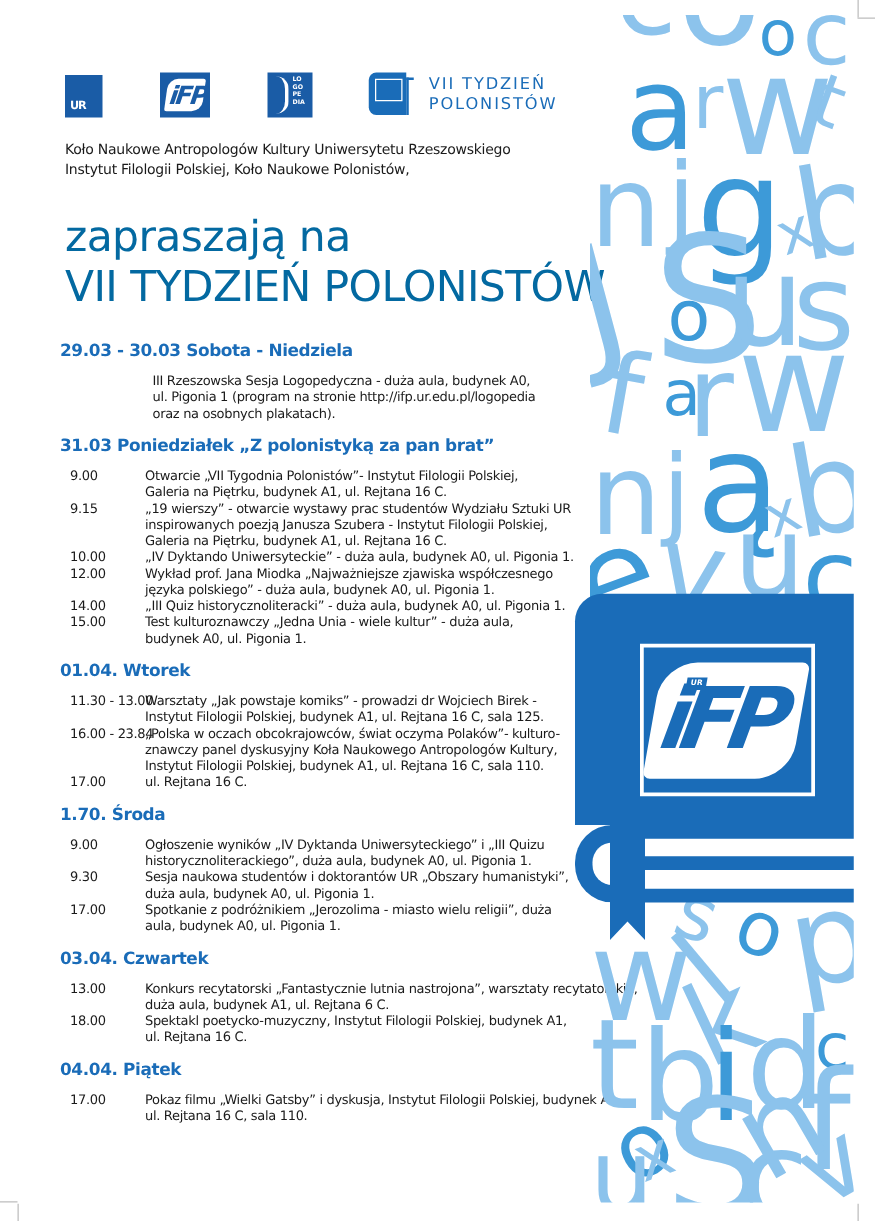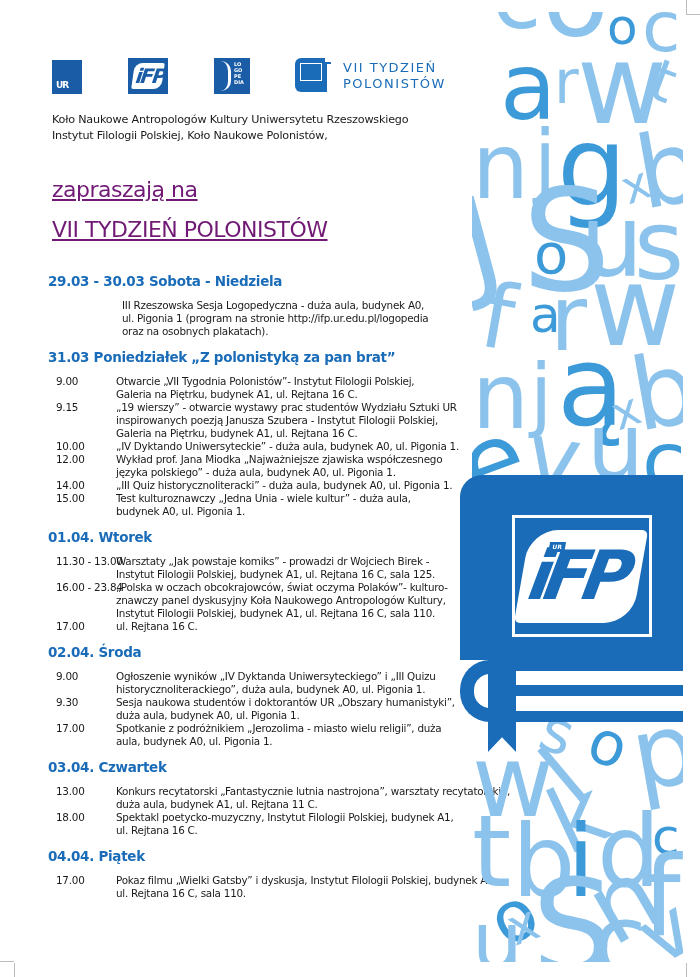--- a/index.html
+++ b/index.html
@@ -23,21 +23,21 @@
   .logo-book { position: absolute; left: 295px; top: 58px; width: 40px; height: 36px; }
   .book-cover-s { position: absolute; left: 0; top: 0; width: 30px; height: 34px; background: #1a6cb8; border-radius: 6px 0 0 6px; }
   .book-cover-s::after { content: ""; position: absolute; left: 5px; top: 5px; width: 20px; height: 16px; border: 1.5px solid #fff; }
   .book-pages-s { position: absolute; left: 30px; top: 4px; width: 6px; height: 30px; border-left: 2px solid #1a6cb8; border-top: 2px solid #1a6cb8; }
   .header-title { position: absolute; left: 343px; top: 60px; color: #1a6cb8; font-size: 13px; line-height: 16px; letter-spacing: 1.5px; font-family: "DejaVu Sans", sans-serif; }
 
   
   .organizers { position: absolute; left: 52px; top: 112px; font-size: 11.2px; line-height: 16px; color: #1a1a1a; font-family: "DejaVu Sans", sans-serif; letter-spacing: -0.2px; }
 
   
-  .main-title { position: absolute; left: 52px; top: 170px; color: #701a75; font-size: 22px; line-height: 40px; font-family: "DejaVu Sans", sans-serif; letter-spacing: -0.5px; text-decoration: underline; }
+  .main-title { position: absolute; left: 52px; top: 170px; color: #0369a1; font-size: 34px; line-height: 40px; font-family: "DejaVu Sans", sans-serif; letter-spacing: -0.5px; }
 
   
   .schedule { position: absolute; left: 48px; top: 272px; width: 430px; }
   .day { margin-bottom: 10px; }
   .day-head { color: #1a6cb8; font-weight: bold; font-size: 13.5px; line-height: 18px; margin-bottom: 9px; letter-spacing: -0.3px; font-family: "DejaVu Sans", sans-serif; }
   .event { display: flex; font-size: 10.4px; line-height: 13px; color: #1a1a1a; font-family: "DejaVu Sans", sans-serif; letter-spacing: -0.25px; }
   .event .time { width: 68px; flex: 0 0 68px; padding-left: 8px; }
   .event .desc { flex: 1; }
 
   
@@ -173,21 +173,21 @@
         </div>
       </div>
       <div class="event">
         <div class="time">17.00</div>
         <div class="desc">
           <div style="white-space: nowrap;">ul. Rejtana 16 C.</div>
         </div>
       </div>
     </div>
     <div class="day">
-      <div class="day-head">02.04. Środa</div>
+      <div class="day-head">1.70. Środa</div>
       <div class="event">
         <div class="time">9.00</div>
         <div class="desc">
           <div style="white-space: nowrap;">Ogłoszenie wyników „IV Dyktanda Uniwersyteckiego” i „III Quizu</div>
           <div style="white-space: nowrap;">historycznoliterackiego”, duża aula, budynek A0, ul. Pigonia 1.</div>
         </div>
       </div>
       <div class="event">
         <div class="time">9.30</div>
         <div class="desc">
@@ -202,21 +202,21 @@
           <div style="white-space: nowrap;">aula, budynek A0, ul. Pigonia 1.</div>
         </div>
       </div>
     </div>
     <div class="day">
       <div class="day-head">03.04. Czwartek</div>
       <div class="event">
         <div class="time">13.00</div>
         <div class="desc">
           <div style="white-space: nowrap;">Konkurs recytatorski „Fantastycznie lutnia nastrojona”, warsztaty recytatorskie,</div>
-          <div style="white-space: nowrap;">duża aula, budynek A1, ul. Rejtana 11 C.</div>
+          <div style="white-space: nowrap;">duża aula, budynek A1, ul. Rejtana 6 C.</div>
         </div>
       </div>
       <div class="event">
         <div class="time">18.00</div>
         <div class="desc">
           <div style="white-space: nowrap;">Spektakl poetycko-muzyczny, Instytut Filologii Polskiej, budynek A1,</div>
           <div style="white-space: nowrap;">ul. Rejtana 16 C.</div>
         </div>
       </div>
     </div>

